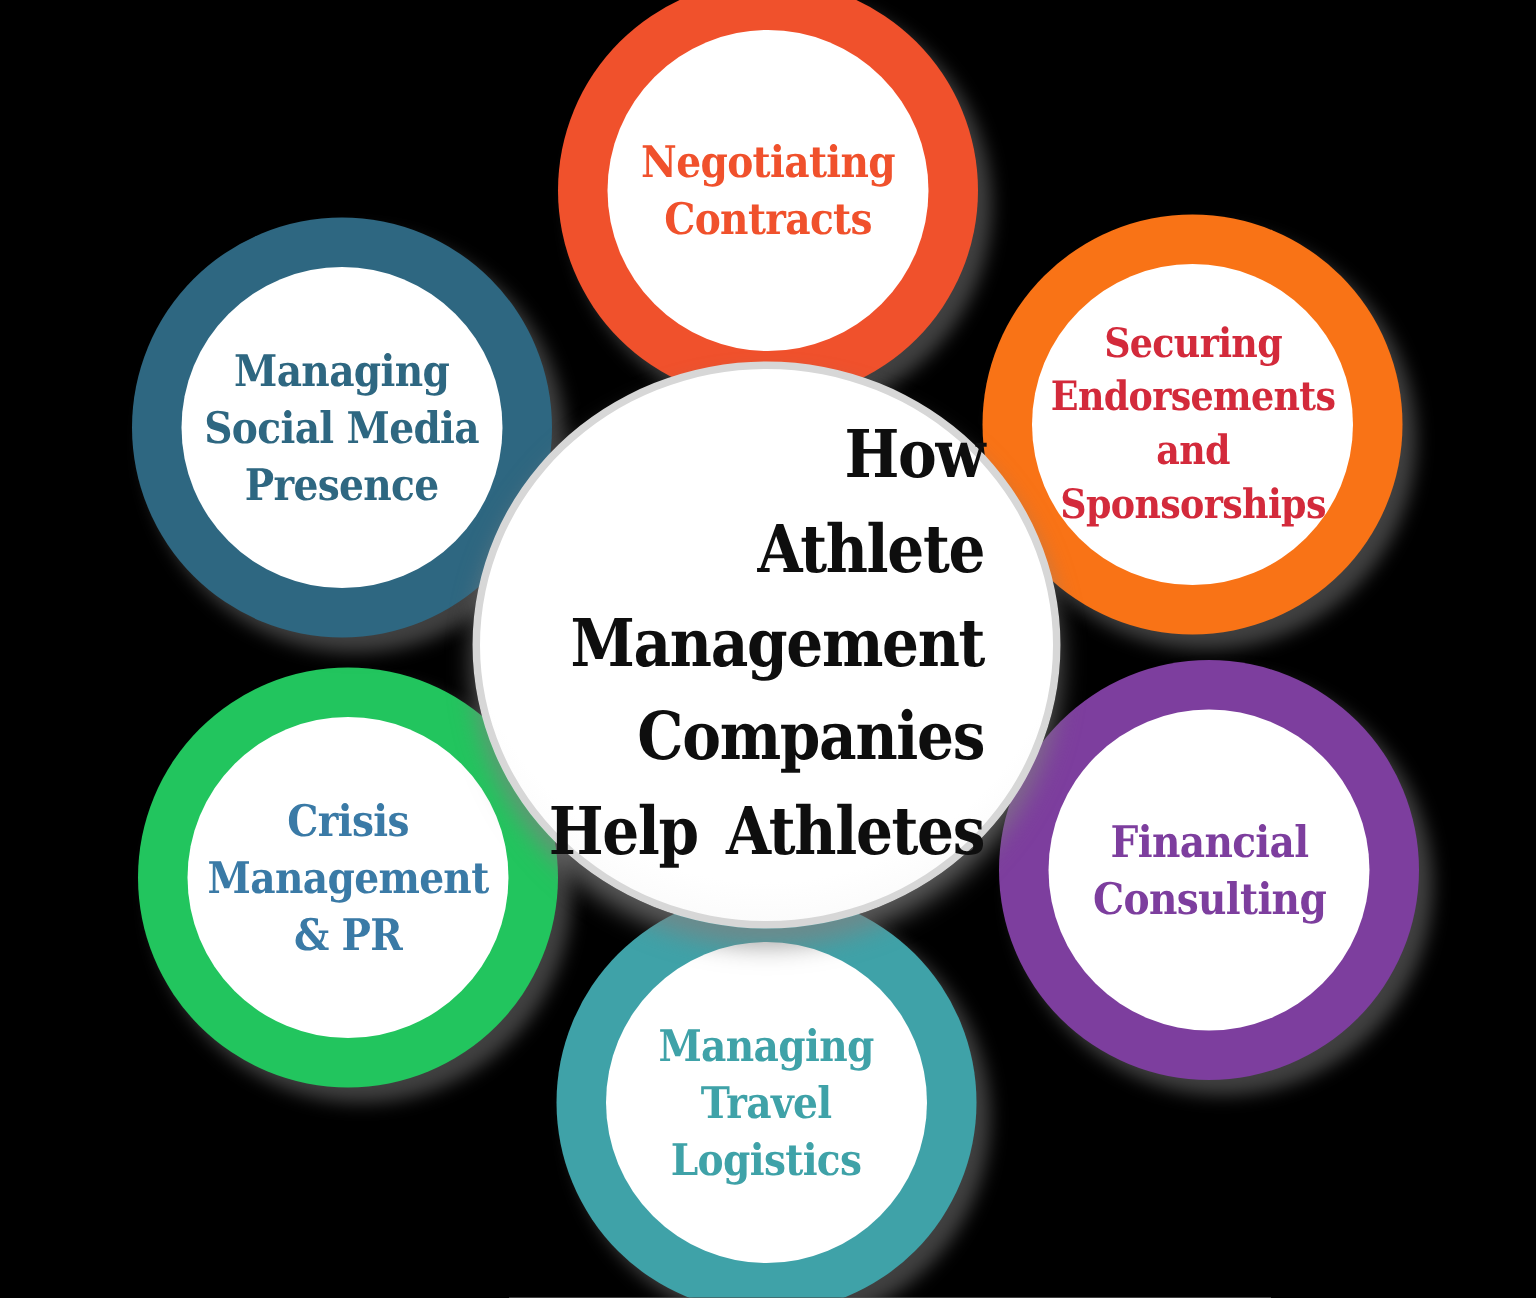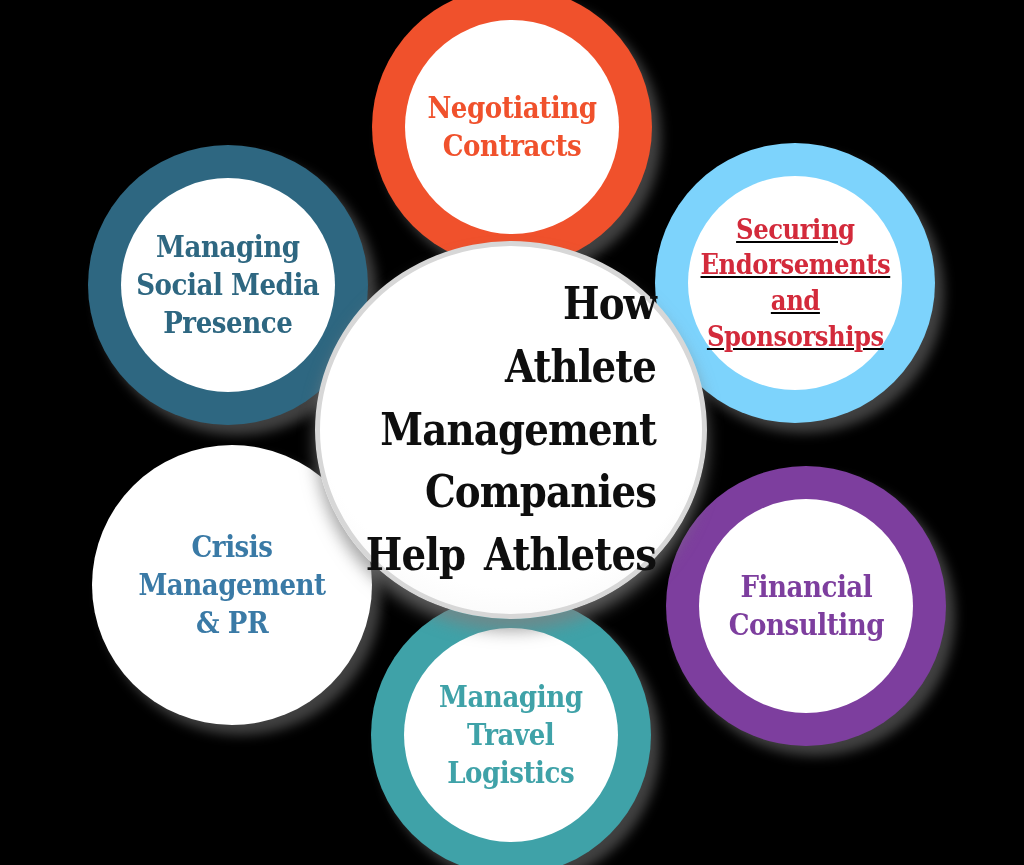--- a/index.html
+++ b/index.html
@@ -35,21 +35,21 @@
   .petal-label {
     font-weight: bold;
     font-size: 29px;
     line-height: 1.32;
     letter-spacing: -0.5px;
     white-space: pre-line;
     transform: scaleX(0.9);
   }
   .petal-0 { left: 372px; top: -13px; }   
   .petal-1 { left: 655px; top: 143px; }   
-  .petal-2 { left: 666px; top: 466px; }   
+  .petal-2 { left: 666px; top: 440px; }   
   .petal-3 { left: 371px; top: 595px; }   
   .petal-4 { left:  92px; top: 445px; }   
   .petal-5 { left:  88px; top: 145px; }   
   .petal-1 .petal-label { font-size: 27px; }
 
   
   .center-circle {
     position: absolute;
     left: 315px;
     top: 241px;
@@ -80,21 +80,21 @@
 
 <div class="canvas" style="background: rgb(0, 0, 0);">
 
   <div class="petal petal-0" style="background: rgb(240, 81, 44);">
     <div class="petal-inner">
       <div class="petal-label" style="color: rgb(240, 81, 44);">Negotiating
 Contracts</div>
     </div>
   </div>
 
-  <div class="petal petal-1" style="background: #7dd3fc; text-decoration: underline;">
+  <div class="petal petal-1" style="background: #f97316;">
     <div class="petal-inner">
       <div class="petal-label" style="color: rgb(211, 42, 59);">Securing
 Endorsements
 and
 Sponsorships</div>
     </div>
   </div>
 
   <div class="petal petal-2" style="background: rgb(125, 62, 158);">
     <div class="petal-inner">
@@ -104,21 +104,21 @@
   </div>
 
   <div class="petal petal-3" style="background: rgb(63, 162, 168);">
     <div class="petal-inner">
       <div class="petal-label" style="color: rgb(63, 162, 168);">Managing
 Travel
 Logistics</div>
     </div>
   </div>
 
-  <div class="petal petal-4" style="background: #ffffff;">
+  <div class="petal petal-4" style="background: #22c55e;">
     <div class="petal-inner">
       <div class="petal-label" style="color: rgb(58, 122, 166);">Crisis
 Management
 &amp; PR</div>
     </div>
   </div>
 
   <div class="petal petal-5" style="background: rgb(46, 103, 129);">
     <div class="petal-inner">
       <div class="petal-label" style="color: rgb(46, 103, 129);">Managing

